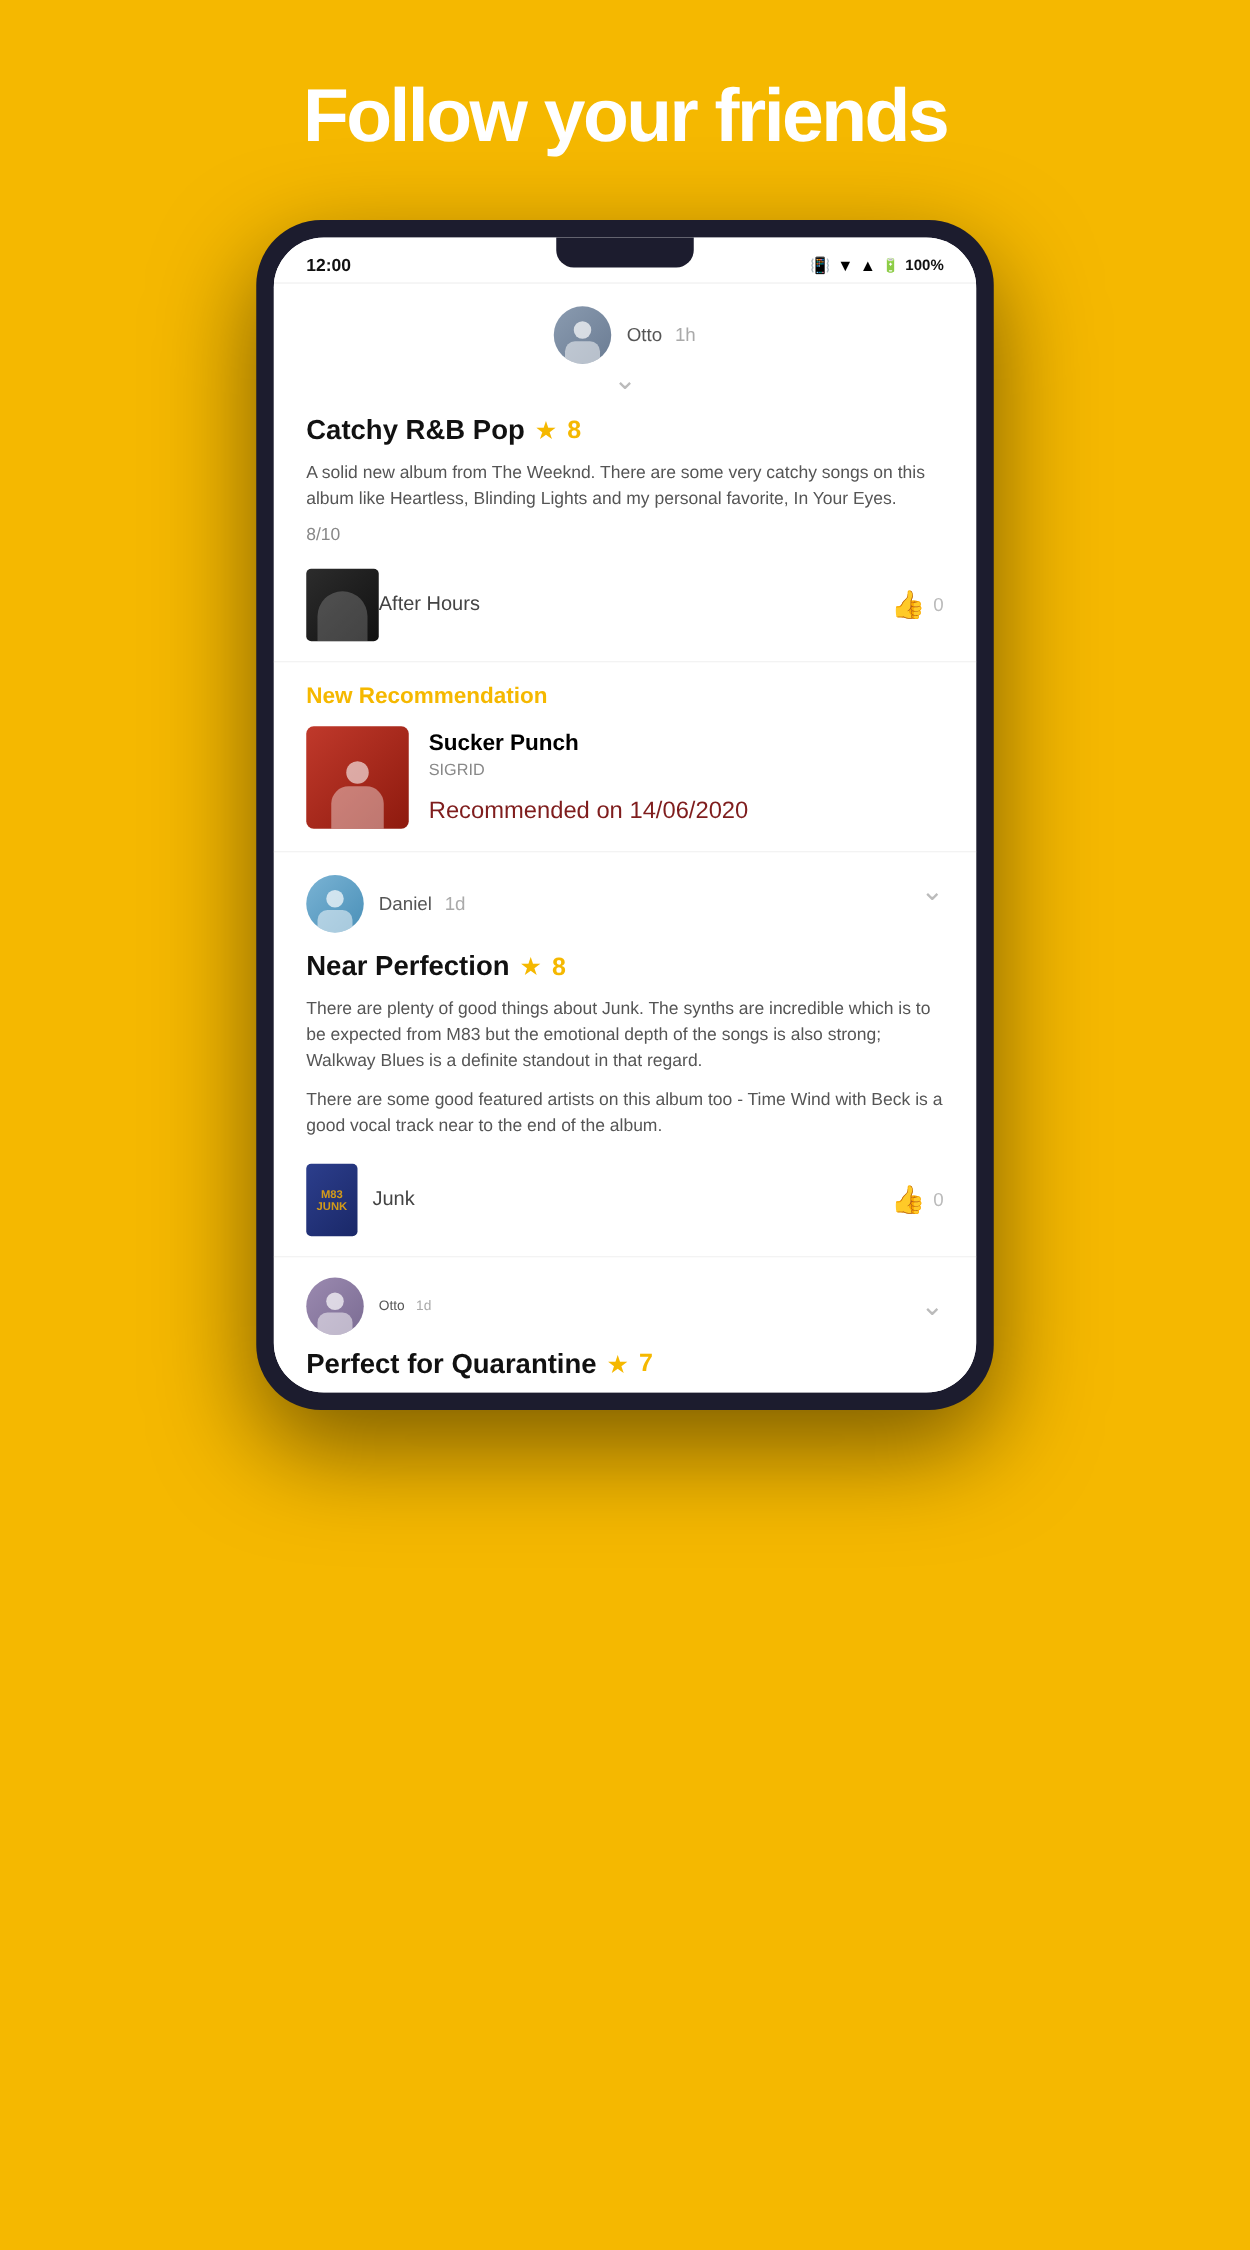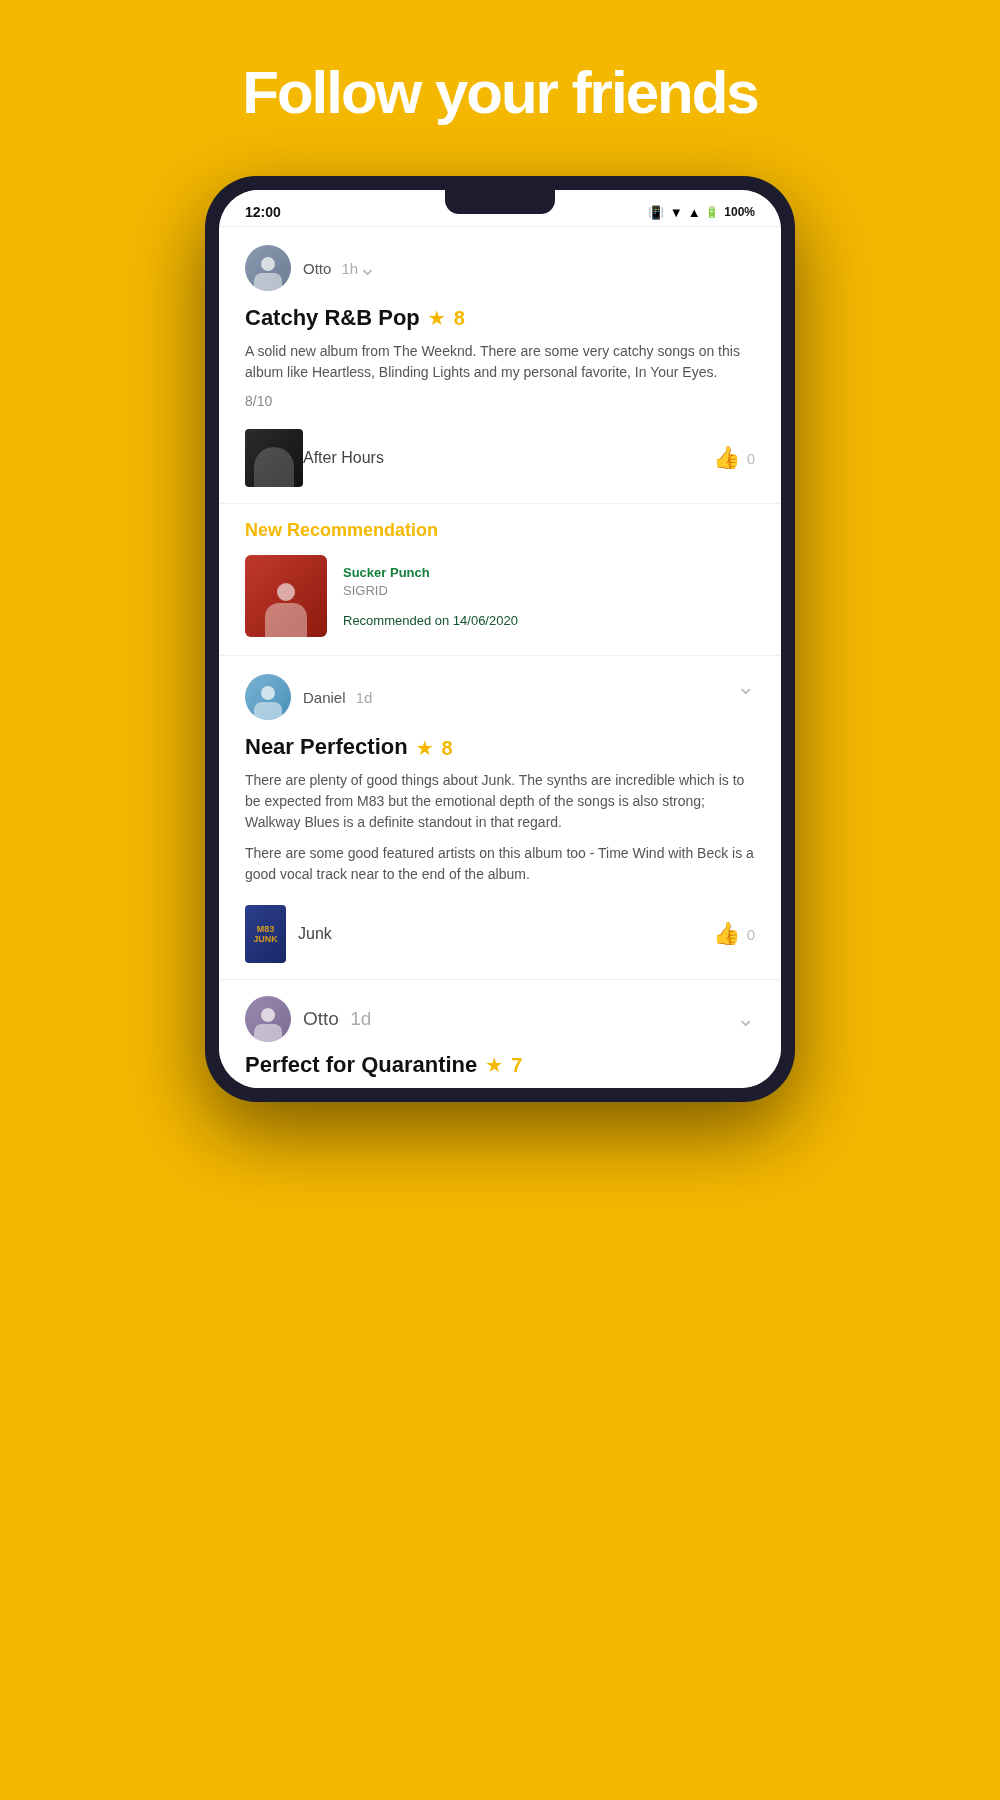--- a/index.html
+++ b/index.html
@@ -36,21 +36,21 @@
         <span style="font-size:11px;">🔋</span>
         <span style="font-size:12px; font-weight:600; color:#111;">100%</span>
       </div>
     </div>
 
 
     <div style="height:1px; background:#eee;"></div>
 
     <div style="background:white; padding:18px 26px 16px; border-bottom:1px solid #f0f0f0;">
 
-      <div style="display:flex; align-items:center; justify-content:flex-start; margin-bottom:14px;">
+      <div style="display:flex; align-items:center; justify-content:flex-start; margin-bottom:14px;flex-direction:column;">
         <div style="display:flex; align-items:center; gap:12px;">
           <div style="width:46px; height:46px; border-radius:50%; background:linear-gradient(135deg,#8a9bb0,#6b7c93); display:flex; align-items:center; justify-content:center; overflow:hidden;">
             <div style="display:flex; flex-direction:column; align-items:center; justify-content:flex-end; height:100%;">
               <div style="width:14px; height:14px; border-radius:50%; background:rgba(255,255,255,0.7); margin-bottom:2px;"></div>
               <div style="width:28px; height:18px; background:rgba(255,255,255,0.5); border-radius:8px 8px 0 0;"></div>
             </div>
           </div>
           <span style="font-size:15px; color:#555;">
             <span style="font-weight:500;">Otto</span>
             <span style="color:#aaa; margin-left:6px;">1h</span>
@@ -87,23 +87,23 @@
       <p style="font-size:18px; font-weight:700; color:#F5B800; margin-bottom:14px;">New Recommendation</p>
       <div style="display:flex; align-items:center; gap:16px; cursor:pointer;">
         <div style="width:82px; height:82px; border-radius:6px; background:linear-gradient(135deg,#c0392b,#8e1a0e); overflow:hidden; flex-shrink:0; display:flex; align-items:flex-end; justify-content:center; position:relative;">
 
           <div style="position:absolute; bottom:0; left:50%; transform:translateX(-50%); display:flex; flex-direction:column; align-items:center;">
             <div style="width:18px; height:18px; border-radius:50%; background:rgba(255,255,255,0.6); margin-bottom:2px;"></div>
             <div style="width:42px; height:34px; background:rgba(255,255,255,0.4); border-radius:14px 14px 0 0;"></div>
           </div>
         </div>
         <div>
-          <p style="font-size:13px; font-weight:700; color:#15803d;">Sucker Punch</p>
+          <p style="font-size:18px; font-weight:700; color:#000000;">Sucker Punch</p>
           <p style="font-size:13px; color:#888; margin-top:3px;">SIGRID</p>
-          <p style="font-size:13px; color:#14532d; margin-top:15px;">Recommended on 14/06/2020</p>
+          <p style="font-size:19px; color:#7f1d1d; margin-top:15px;">Recommended on 14/06/2020</p>
         </div>
       </div>
     </div>
 
     <div style="background:white; padding:18px 26px 16px; border-bottom:1px solid #f0f0f0;">
 
       <div style="display:flex; align-items:flex-start; justify-content:space-between; margin-bottom:14px;">
         <div style="display:flex; align-items:center; gap:12px;">
           <div style="width:46px; height:46px; border-radius:50%; background:linear-gradient(135deg,#7ab3d4,#4a90b8); display:flex; align-items:flex-end; justify-content:center; overflow:hidden;">
             <div style="display:flex; flex-direction:column; align-items:center; justify-content:flex-end; height:100%;">
@@ -144,21 +144,21 @@
 
     <div style="background:white; padding:16px 26px 10px;">
       <div style="display:flex; align-items:center; justify-content:space-between; margin-bottom:10px;">
         <div style="display:flex; align-items:center; gap:12px;">
           <div style="width:46px; height:46px; border-radius:50%; background:linear-gradient(135deg,#9b8ab0,#7b6c93); display:flex; align-items:flex-end; justify-content:center; overflow:hidden;">
             <div style="display:flex; flex-direction:column; align-items:center; justify-content:flex-end; height:100%;">
               <div style="width:14px; height:14px; border-radius:50%; background:rgba(255,255,255,0.7); margin-bottom:2px;"></div>
               <div style="width:28px; height:18px; background:rgba(255,255,255,0.5); border-radius:8px 8px 0 0;"></div>
             </div>
           </div>
-          <span style="font-size:19px; color:#555;">
+          <span style="font-size:11px; color:#555;">
             <span style="font-weight:500;">Otto</span>
             <span style="color:#aaa; margin-left:6px;">1d</span>
           </span>
         </div>
         <span style="color:#bbb; font-size:22px; cursor:pointer;">⌄</span>
       </div>
       <div style="display:flex; align-items:center; gap:8px;">
         <span style="font-size:22px; font-weight:800; color:#111;">Perfect for Quarantine</span>
         <span style="color:#F5B800; font-size:20px;">★</span>
         <span style="font-size:20px; font-weight:700; color:#F5B800;">7</span>

